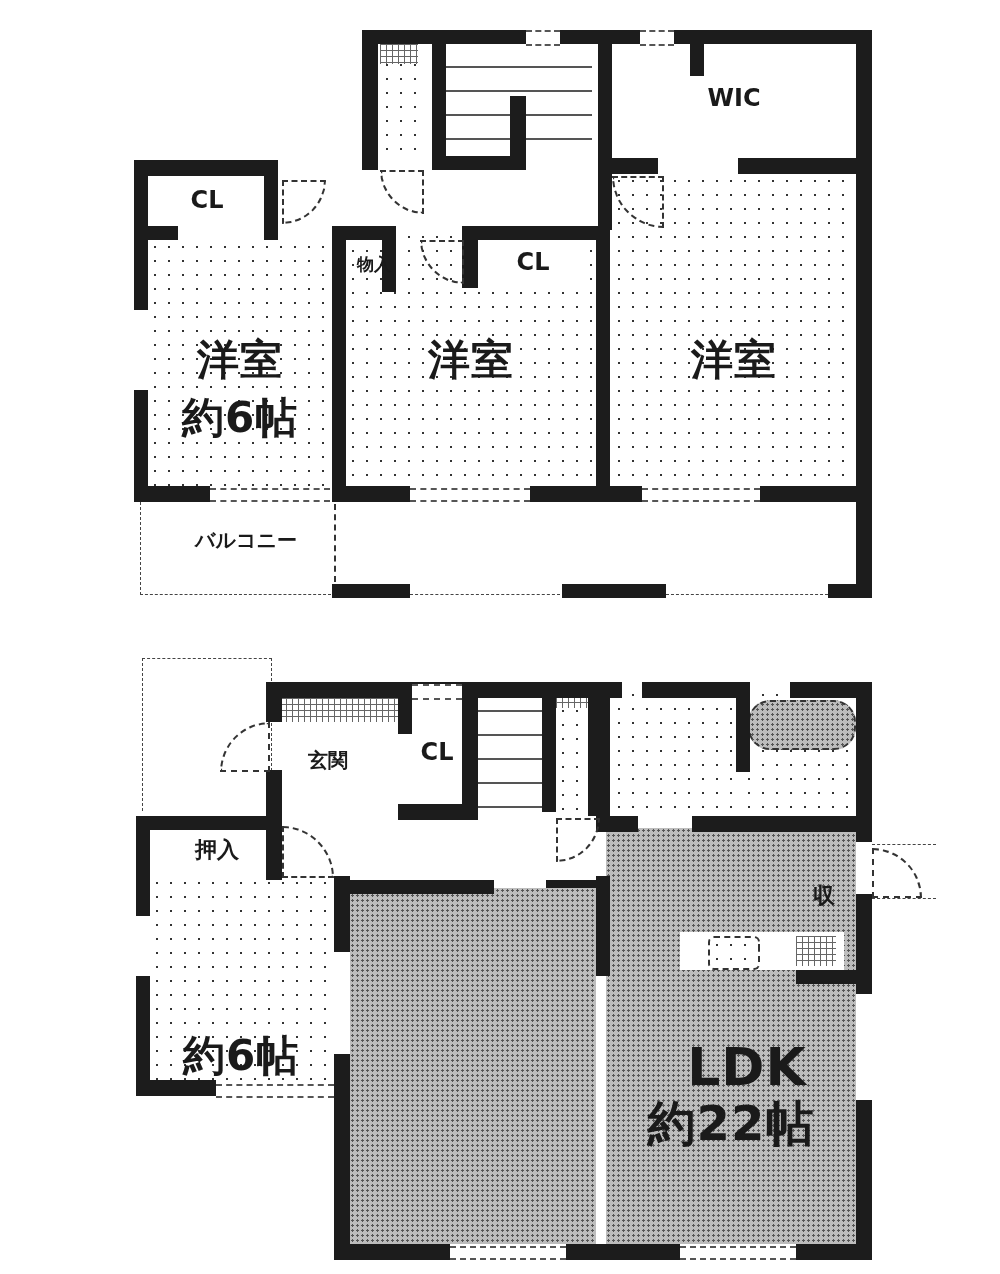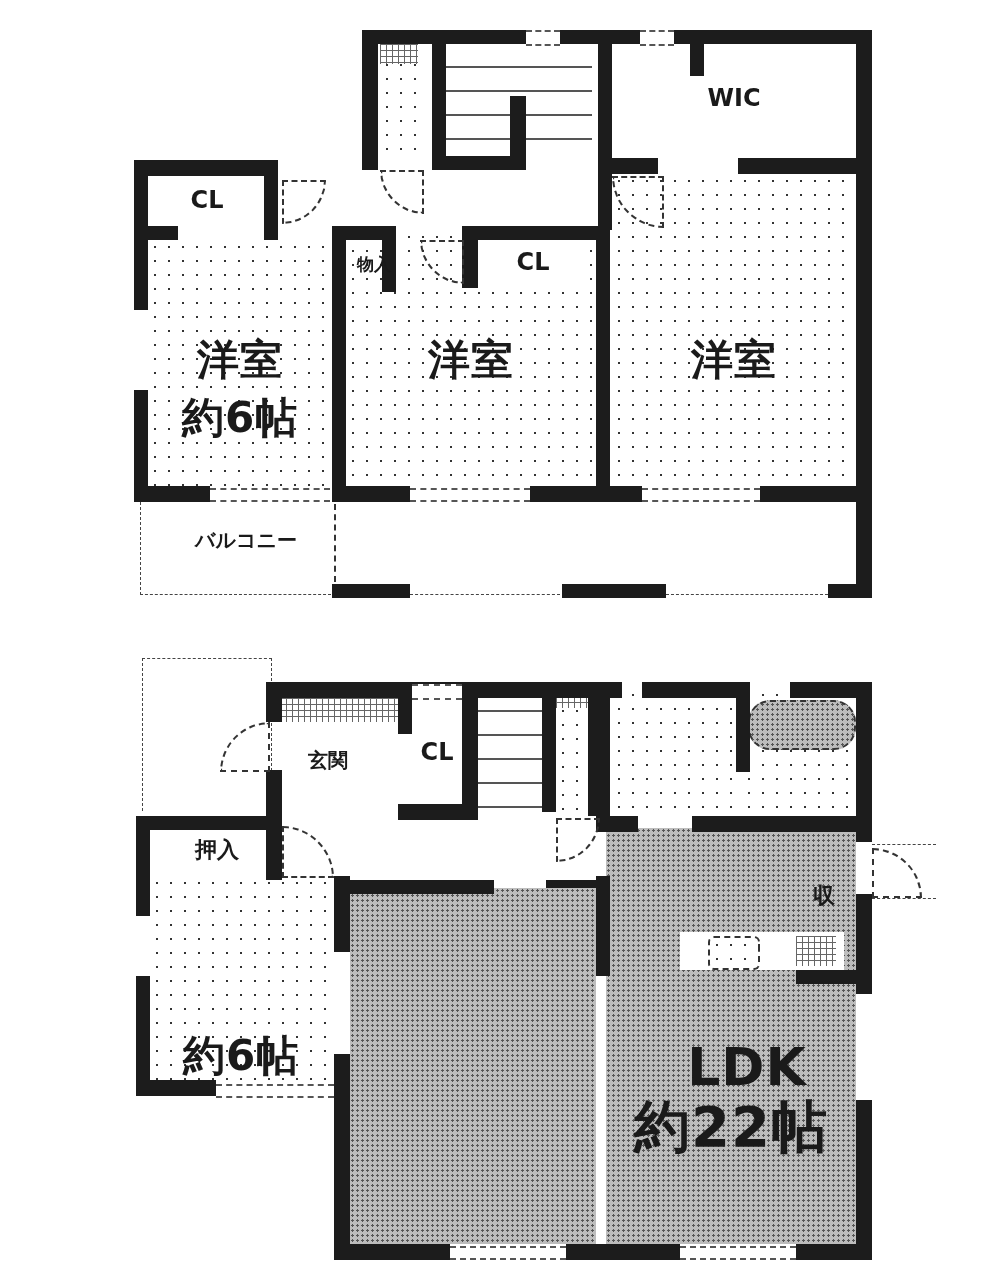--- a/index.html
+++ b/index.html
@@ -157,15 +157,15 @@
   <div class="door" style="left:556px;top:178px;width:40px;height:40px;"></div>
   <div class="door" style="left:872px;top:208px;width:46px;height:46px;border-radius:0 100% 0 0;"></div>
   <div class="thin" style="left:872px;top:204px;width:64px;height:0;border-left:none;border-right:none;border-bottom:none;"></div>
   <div class="thin" style="left:872px;top:258px;width:64px;height:0;border-left:none;border-right:none;border-bottom:none;"></div>
 
   <div class="label tiny" style="left:290px;top:110px;width:60px;font-size:20px;">玄関</div>
   <div class="label small" style="left:412px;top:100px;width:50px;">CL</div>
   <div class="label tiny" style="left:150px;top:198px;width:118px;font-size:22px;">押入</div>
   <div class="label big" style="left:150px;top:394px;width:182px;">約6帖</div>
   <div class="label big" style="left:606px;top:400px;width:282px;font-size:52px;">LDK</div>
-  <div class="label big" style="left:606px;top:458px;width:250px;font-size:56px;">約22帖</div>
+  <div class="label big" style="left:606px;top:458px;width:250px;font-size:48px;">約22帖</div>
   <div class="label tiny" style="left:796px;top:244px;width:40px;font-size:22px;">収</div>
 </div>
 
 </body></html>

